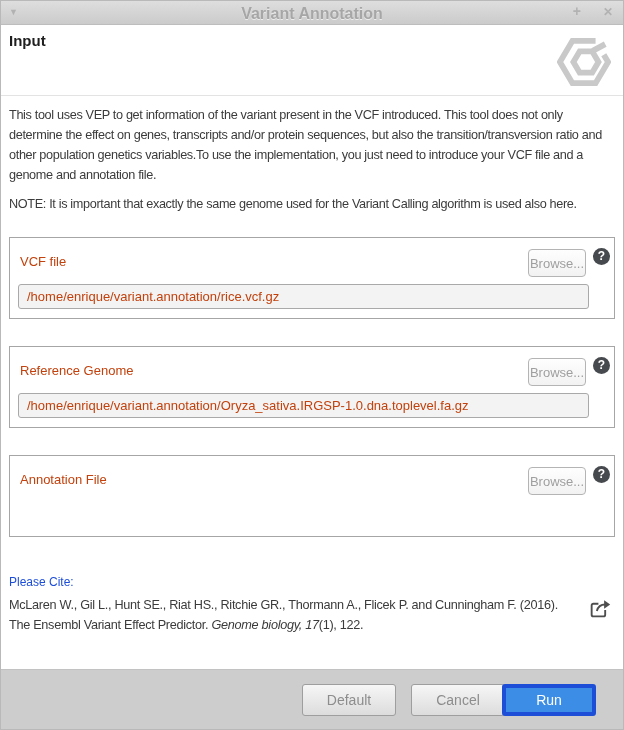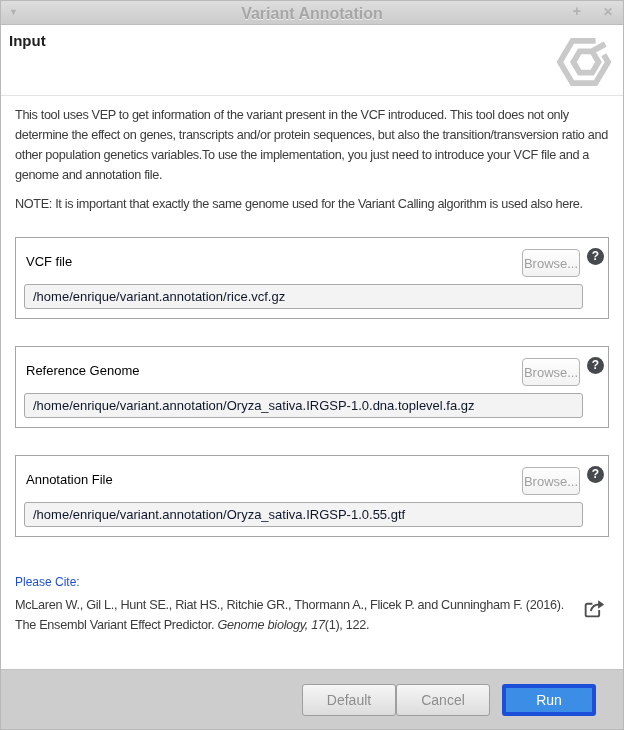--- a/index.html
+++ b/index.html
@@ -44,42 +44,42 @@
     position: relative;
     height: 71px;
     border-bottom: 1px solid #e3e3e3;
   }
   .page-title {
     position: absolute; left: 8px; top: 7px;
     font-size: 15px; font-weight: bold; color: #1f1f1f;
   }
   .app-logo { position: absolute; right: 12px; top: 12px; }
   
-  .content { padding: 0 14px; }
+  .content { padding: 0 8px; }
   .description {
     margin-top: 9px;
     font-size: 12.7px; letter-spacing: -0.35px;
     line-height: 20px; color: #3b3b3b;
   }
   .note {
     margin-top: 9px;
     font-size: 12.7px; letter-spacing: -0.35px;
     line-height: 20px; color: #3b3b3b;
   }
   
   .file-group {
     position: relative;
     height: 82px;
     border: 1px solid #a6a6a6;
     margin-top: 27px;
   }
   .file-group.first { margin-top: 23px; }
   .file-label {
     position: absolute; left: 10px; top: 16px;
-    font-size: 13px; color: #000000;
+    font-size: 13px; color: #c2410c;
   }
   .browse-btn {
     position: absolute; top: 11px; right: 28px;
     width: 58px; height: 28px;
     background: linear-gradient(#fefefe, #f2f2f2);
     border: 1px solid #b4b4b4; border-radius: 4px;
     font-family: "Liberation Sans", sans-serif;
     font-size: 13px; color: #9f9f9f;
     cursor: pointer;
   }
@@ -91,21 +91,21 @@
     line-height: 17px; text-align: center;
     cursor: pointer;
   }
   .path-input {
     position: absolute; left: 8px; right: 25px; bottom: 9px;
     height: 25px;
     background: #f3f3f3;
     border: 1px solid #a9a9a9; border-radius: 3px;
     padding: 0 8px;
     font-family: "Liberation Sans", sans-serif;
-    font-size: 13px; color: #0f172a;
+    font-size: 13px; color: #c2410c;
   }
   
   .cite-heading {
     margin-top: 38px;
     font-size: 12px; color: #1d4ed8;
   }
   .citation {
     position: relative;
     margin-top: 6px;
     padding-right: 40px;
@@ -131,21 +131,21 @@
     font-family: "Liberation Sans", sans-serif;
     font-size: 14px;
     cursor: pointer;
   }
   .btn-plain {
     background: linear-gradient(#f6f6f6, #dcdcdc);
     border: 1px solid #9e9e9e;
     color: #8d8d8d;
   }
   .btn-default { right: 227px; }
-  .btn-cancel { right: 133px; }
+  .btn-cancel { right: 118px; }
   .btn-run {
     right: 27px;
     background: #3b8de5;
     border: 4px solid #1d4ed8;
     color: #ffffff;
   }
 </style>
 </head>
 <body>
 
@@ -184,21 +184,20 @@
       <span class="file-label">Reference Genome</span>
       <button class="browse-btn">Browse...</button>
       <span class="help-icon">?</span>
       <input class="path-input" type="text" value="/home/enrique/variant.annotation/Oryza_sativa.IRGSP-1.0.dna.toplevel.fa.gz" style="">
     </div>
 
     <div class="file-group">
       <span class="file-label">Annotation File</span>
       <button class="browse-btn">Browse...</button>
       <span class="help-icon">?</span>
-      <input class="path-input" type="text" value="/home/enrique/variant.annotation/Oryza_sativa.IRGSP-1.0.55.gtf" style="">
     </div>
 
     <p class="cite-heading">Please Cite:</p>
     <p class="citation">
       <span>McLaren W., Gil L., Hunt SE., Riat HS., Ritchie GR., Thormann A., Flicek P. and Cunningham F. (2016). The Ensembl Variant Effect Predictor. </span><span class="it">Genome biology, 17</span><span>(1), 122.</span>
       <span class="share-icon">
         <svg width="25" height="25" viewBox="0 0 24 24" fill="none">
           <path d="M16.5 12.5 v4.5 a1.6 1.6 0 0 1 -1.6 1.6 H 5.1 A1.6 1.6 0 0 1 3.5 17 V 8.1 a1.6 1.6 0 0 1 1.6 -1.6 H 10" stroke="#4e4e4e" stroke-width="1.8"></path>
           <path d="M8.5 13.5 C 9.5 9.5 12.5 7.2 16.5 7.2" stroke="#4e4e4e" stroke-width="1.8"></path>
           <path d="M15.5 3.2 L21.3 7.2 L15.5 11.2 Z" fill="#4e4e4e"></path>

